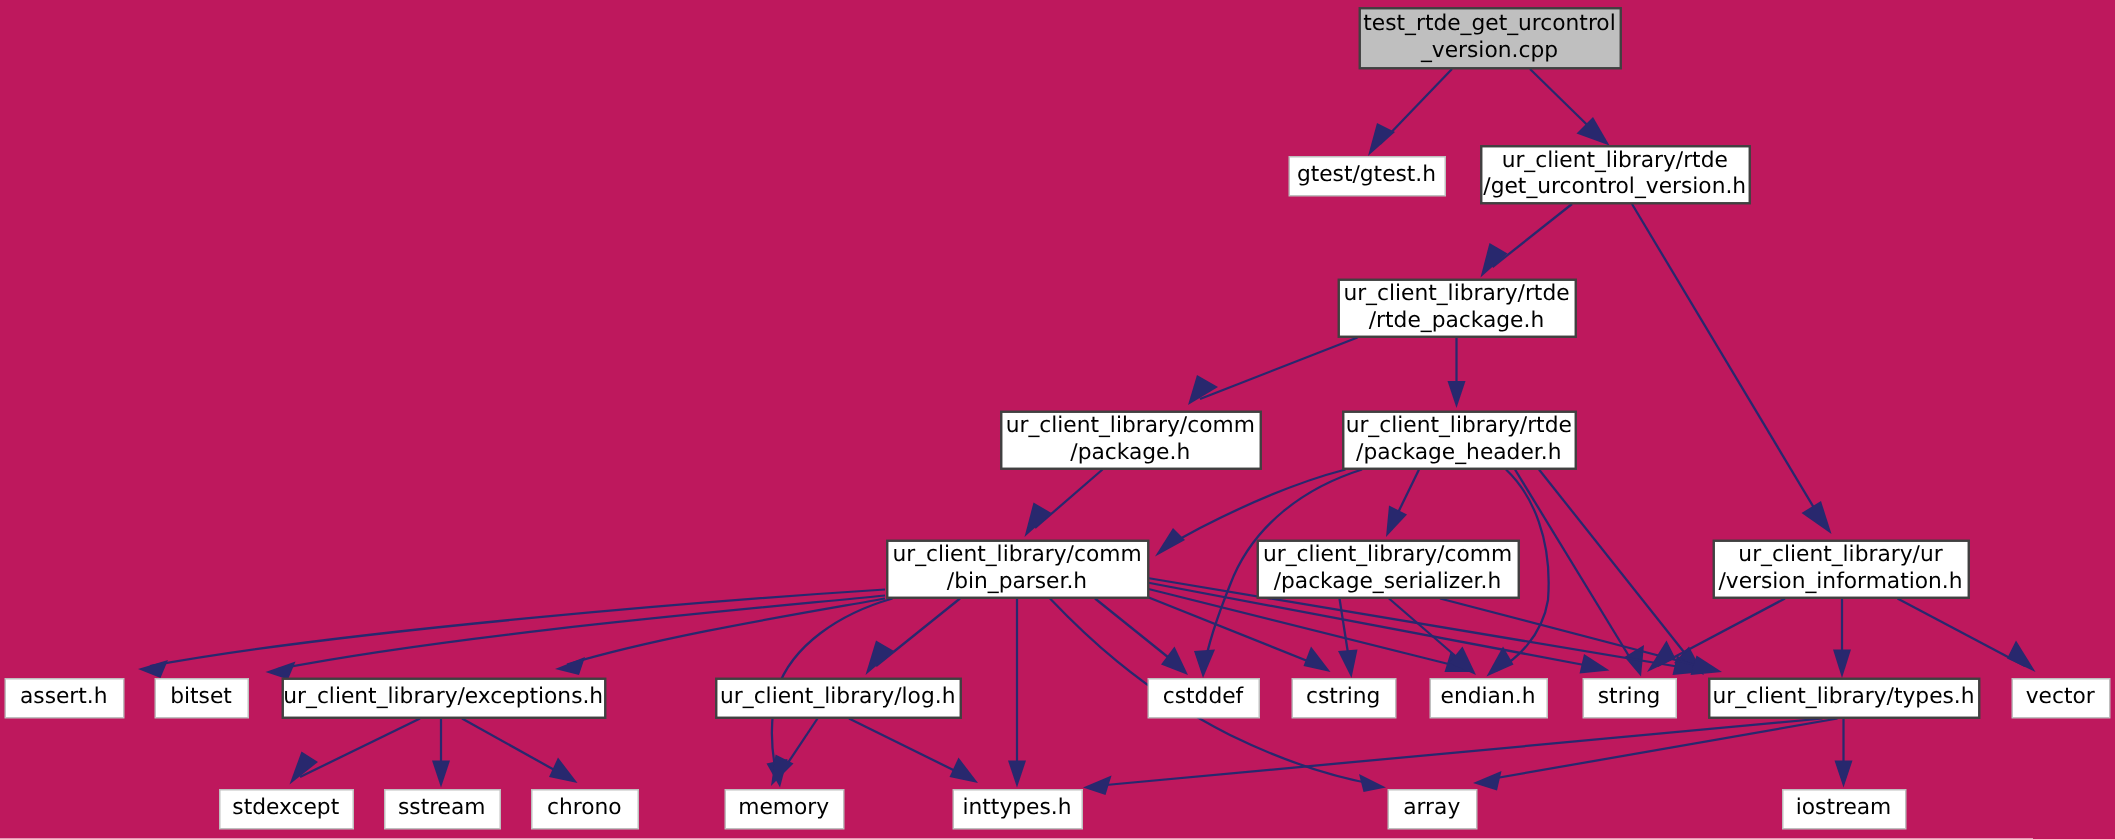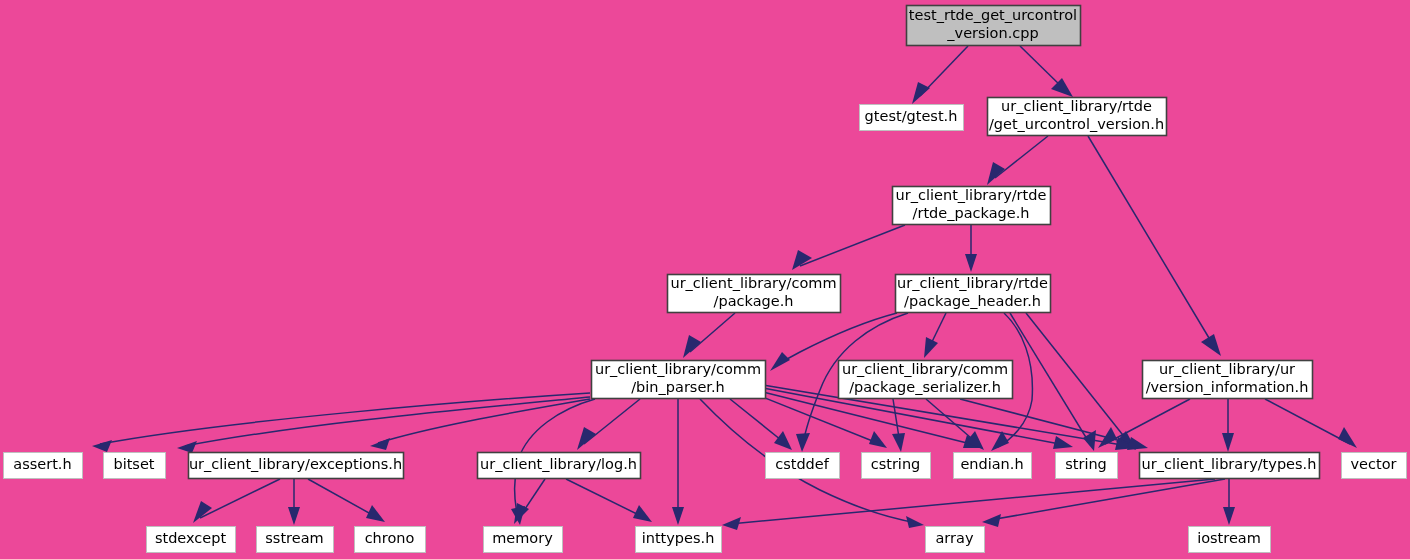--- a/index.html
+++ b/index.html
@@ -4,21 +4,21 @@
 <style>
   html, body {
     margin: 0;
     padding: 0;
     background: #ffffff;
   }
   #graph-root {
     position: relative;
     width: 1410px;
     height: 559px;
-    background: #ec4899;
+    background: #be185d;
     font-family: "DejaVu Sans", "Liberation Sans", sans-serif;
     overflow: hidden;
   }
   svg#dep-graph {
     display: block;
     width: 1410px;
     height: 559px;
   }
   .node-box {
     fill: #ffffff;

